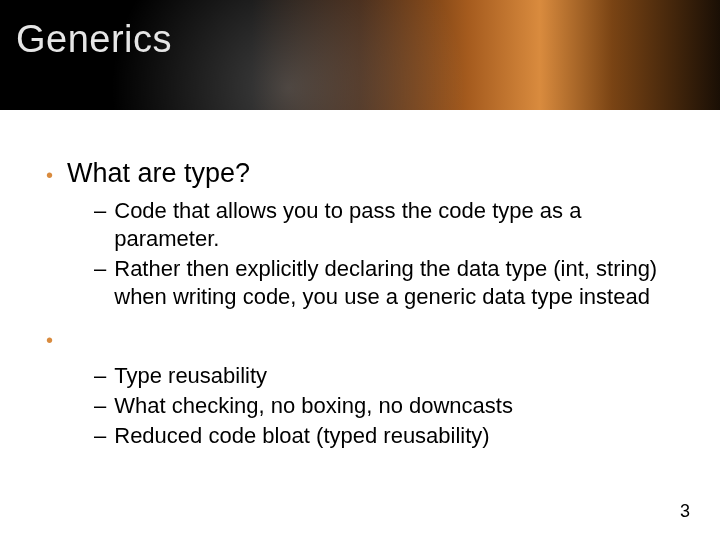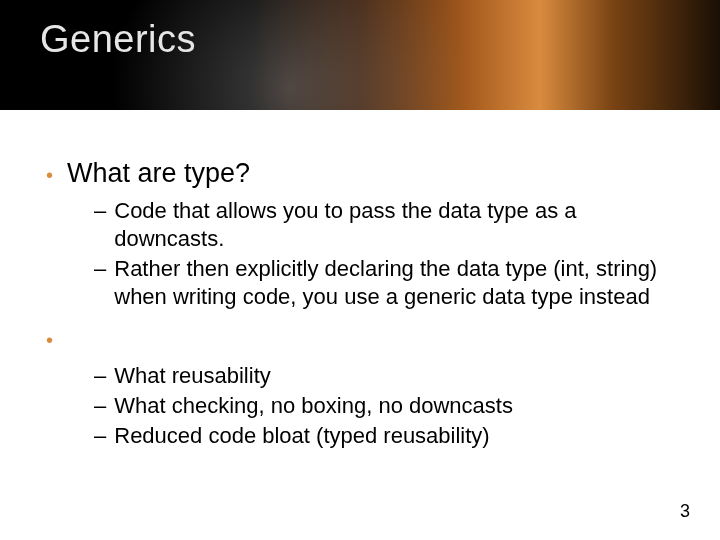--- a/index.html
+++ b/index.html
@@ -15,21 +15,21 @@
   .header-bg {
     position: absolute;
     inset: 0;
     background:
       radial-gradient(circle at 40% 80%, rgba(255,255,255,0.25) 0%, rgba(0,0,0,0) 40%),
       linear-gradient(90deg, #000 0%, #000 35%, #3a1d0a 50%, #a55b1e 65%, #d98b3e 75%, #7a4414 85%, #1a0f05 100%);
   }
   .title {
     position: absolute;
     top: 18px;
-    left: 40px;
+    left: 16px;
     color: #e6e6e6;
     font-size: 38px;
     font-weight: 400;
     letter-spacing: 0.5px;
   }
   .content {
     padding: 48px 46px 0 46px;
     color: #000;
   }
   .bullet-list { list-style: none; }
@@ -84,37 +84,37 @@
     <ul class="bullet-list">
 
       <li>
         <div class="bullet-top">
           <span class="dot">•</span>
           <span>What are type?</span>
         </div>
         <ul class="sub-list">
           <li>
             <span class="dash">–</span>
-            <span class="sub-text">Code that allows you to pass the data type as a downcasts.</span>
+            <span class="sub-text">Code that allows you to pass the code type as a parameter.</span>
           </li>
           <li>
             <span class="dash">–</span>
             <span class="sub-text">Rather then explicitly declaring the data type (int, string) when writing code, you use a generic data type instead</span>
           </li>
         </ul>
       </li>
 
       <li>
         <div class="bullet-top">
           <span class="dot">•</span>
         </div>
         <ul class="sub-list">
           <li>
             <span class="dash">–</span>
-            <span class="sub-text">What reusability</span>
+            <span class="sub-text">Type reusability</span>
           </li>
           <li>
             <span class="dash">–</span>
             <span class="sub-text">What checking, no boxing, no downcasts</span>
           </li>
           <li>
             <span class="dash">–</span>
             <span class="sub-text">Reduced code bloat (typed reusability)</span>
           </li>
         </ul>

